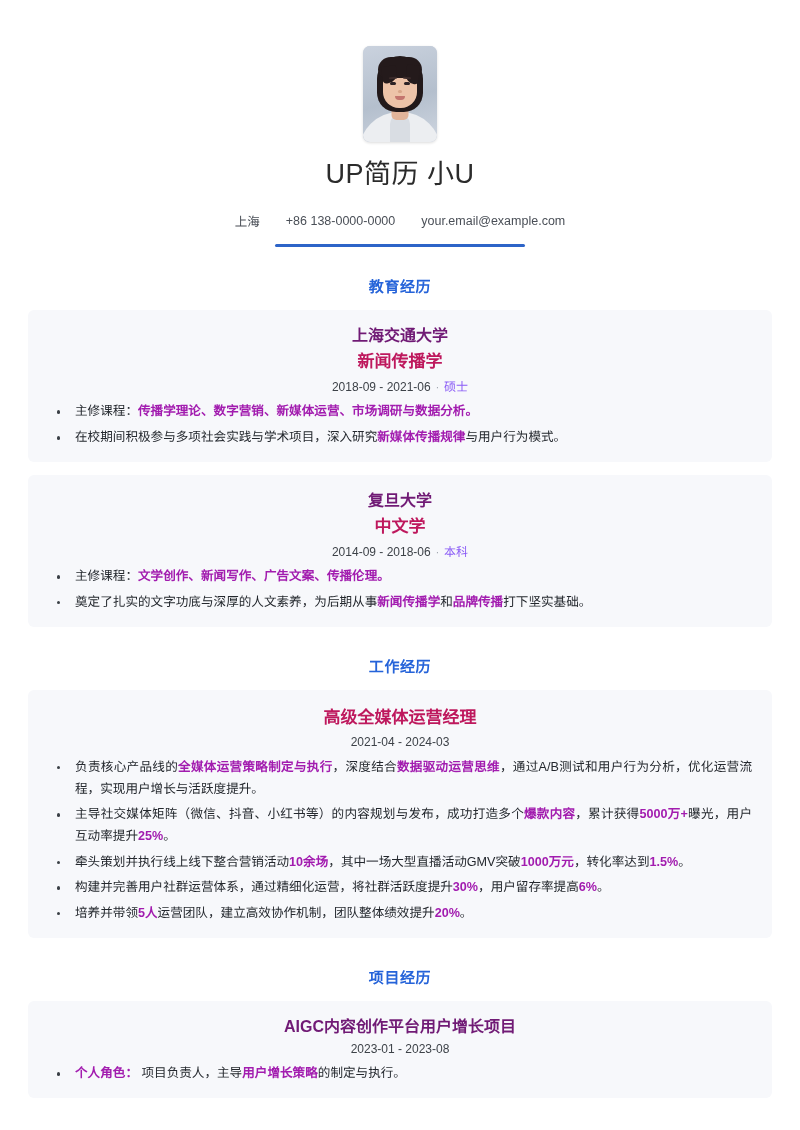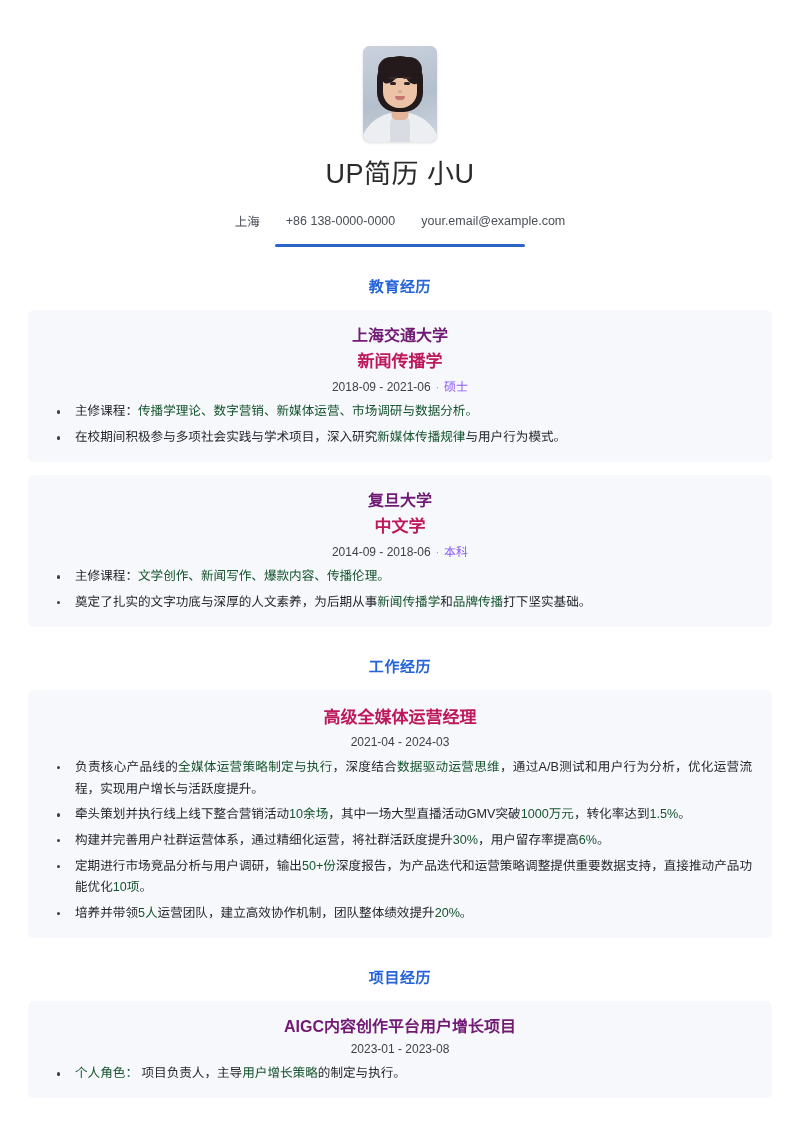--- a/index.html
+++ b/index.html
@@ -205,21 +205,21 @@
   ul.bullets li:before {
     content: "";
     position: absolute;
     left: 9px;
     top: 9px;
     width: 3.4px;
     height: 3.4px;
     border-radius: 50%;
     background: #3a3f45;
   }
-  b, strong { font-weight: normal; color: #14532d; }
+  b, strong { font-weight: bold; color: #a21caf; }
 </style>
 </head>
 <body>
 
 <div class="resume">
 
   <div class="header">
     <div class="photo-wrap">
       <div class="photo">
         <div class="ph-bg"></div>
@@ -259,37 +259,37 @@
             <li>在校期间积极参与多项社会实践与学术项目，深入研究<b>新媒体传播规律</b>与用户行为模式。</li>
           </ul>
         </div>
         <div class="card">
           <div class="entry-head">
             <div class="entry-org">复旦大学</div>
             <div class="entry-sub">中文学</div>
             <div class="entry-meta"><span>2014-09 - 2018-06</span><span class="dot">·</span><span class="degree">本科</span></div>
           </div>
           <ul class="bullets">
-            <li>主修课程：<b>文学创作、新闻写作、爆款内容、传播伦理。</b></li>
+            <li>主修课程：<b>文学创作、新闻写作、广告文案、传播伦理。</b></li>
             <li>奠定了扎实的文字功底与深厚的人文素养，为后期从事<b>新闻传播学</b>和<b>品牌传播</b>打下坚实基础。</li>
           </ul>
         </div>
       </div>
       <div class="section">
         <div class="section-title">工作经历</div>
         <div class="card">
           <div class="entry-head">
             <div class="entry-sub">高级全媒体运营经理</div>
             <div class="entry-meta"><span>2021-04 - 2024-03</span></div>
           </div>
           <ul class="bullets">
             <li>负责核心产品线的<b>全媒体运营策略制定与执行</b>，深度结合<b>数据驱动运营思维</b>，通过A/B测试和用户行为分析，优化运营流程，实现用户增长与活跃度提升。</li>
+            <li>主导社交媒体矩阵（微信、抖音、小红书等）的内容规划与发布，成功打造多个<b>爆款内容</b>，累计获得<b>5000万+</b>曝光，用户互动率提升<b>25%</b>。</li>
             <li>牵头策划并执行线上线下整合营销活动<b>10余场</b>，其中一场大型直播活动GMV突破<b>1000万元</b>，转化率达到<b>1.5%</b>。</li>
             <li>构建并完善用户社群运营体系，通过精细化运营，将社群活跃度提升<b>30%</b>，用户留存率提高<b>6%</b>。</li>
-            <li>定期进行市场竞品分析与用户调研，输出<b>50+份</b>深度报告，为产品迭代和运营策略调整提供重要数据支持，直接推动产品功能优化<b>10项</b>。</li>
             <li>培养并带领<b>5人</b>运营团队，建立高效协作机制，团队整体绩效提升<b>20%</b>。</li>
           </ul>
         </div>
       </div>
       <div class="section">
         <div class="section-title">项目经历</div>
         <div class="card">
           <div class="entry-head">
             <div class="entry-org">AIGC内容创作平台用户增长项目</div>
             <div class="entry-meta"><span>2023-01 - 2023-08</span></div>

